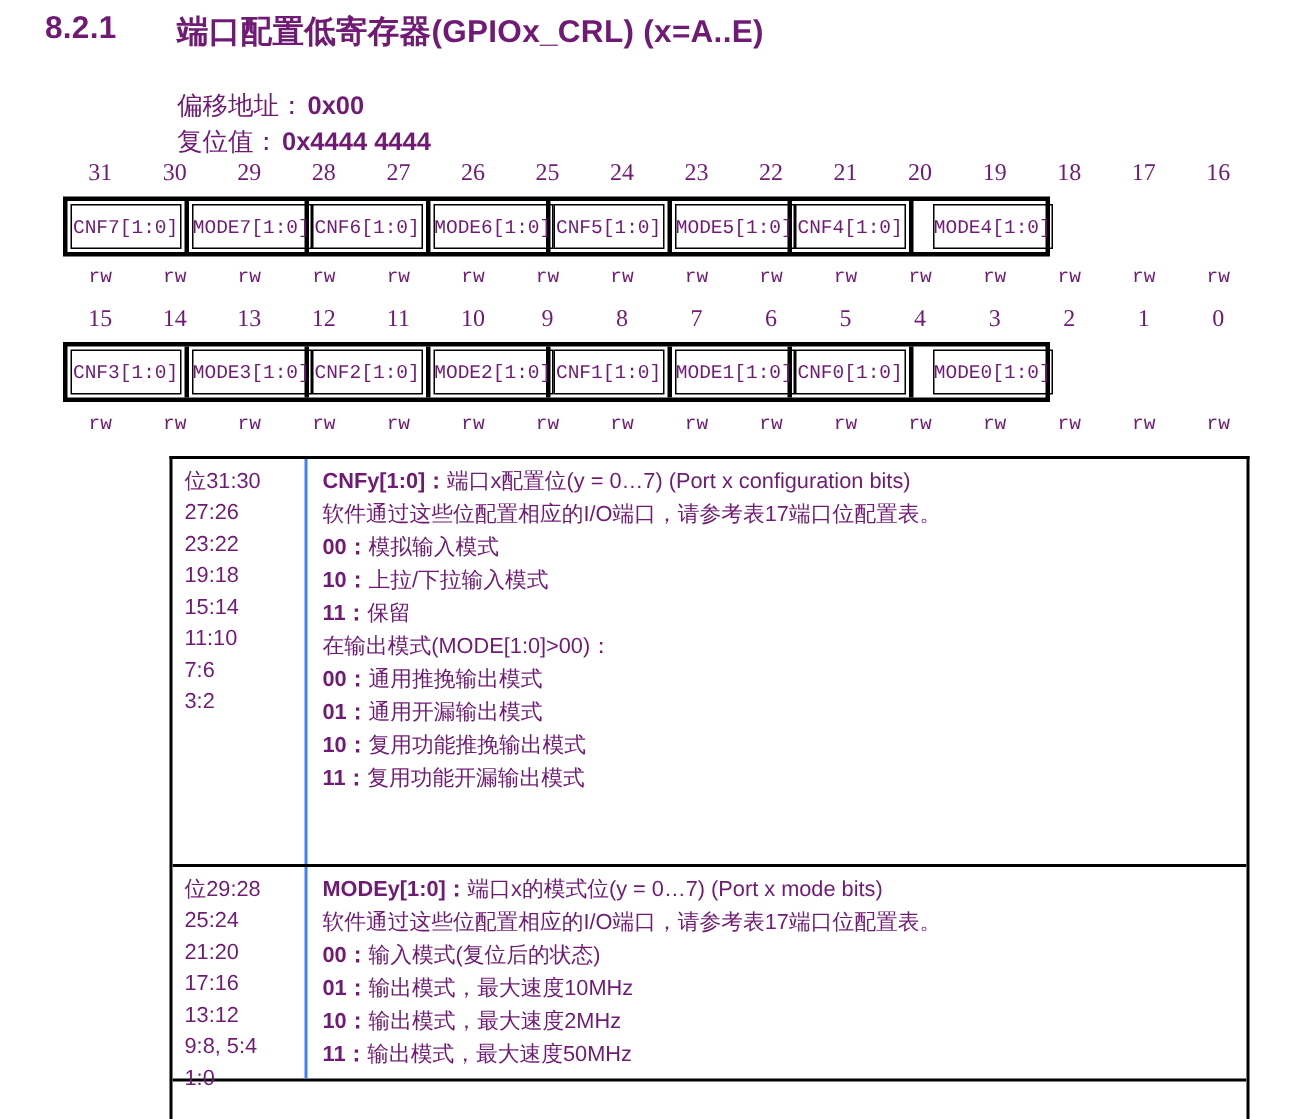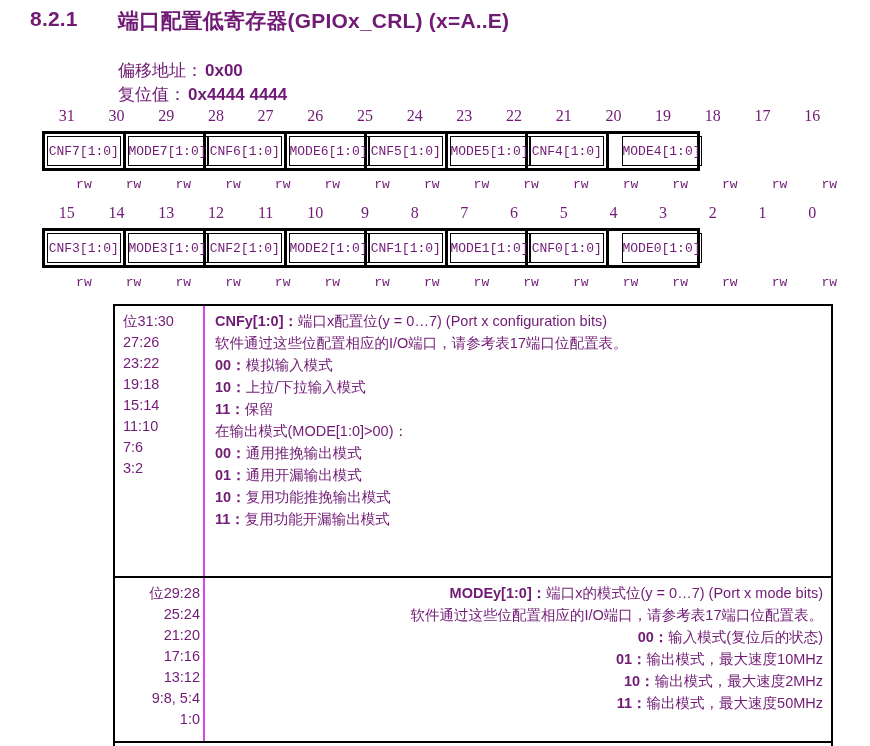--- a/index.html
+++ b/index.html
@@ -15,30 +15,30 @@
   .meta .mv{font-weight:bold;margin-left:2px;}
   
   .bits-row{position:absolute;left:42px;width:795px;display:flex;font-family:"Liberation Serif","DejaVu Serif",serif;font-size:16px;}
   .bits-row span{flex:1;text-align:center;}
   .field-row{position:absolute;left:42px;width:658px;height:40px;display:flex;border:3px solid #000;box-sizing:border-box;}
   .field-cell{flex:1;display:flex;border-right:3px solid #000;min-width:0;}
   .field-cell:last-child{border-right:none;padding-left:11px;}
   .field-inner{flex:1;margin:2px;border:1px solid #000;display:flex;align-items:center;justify-content:center;
     font-family:"Liberation Mono","DejaVu Sans Mono",monospace;font-size:13px;white-space:nowrap;}
   .rw-row{position:absolute;left:42px;width:795px;display:flex;font-family:"Liberation Mono","DejaVu Sans Mono",monospace;font-size:13px;}
-  .rw-row span{flex:1;text-align:right;}
+  .rw-row span{flex:1;text-align:center;}
   
   .desc-table{position:absolute;left:113px;top:304px;width:720px;height:442px;
     border:2px solid #000;border-bottom:none;box-sizing:border-box;overflow:hidden;font-size:14.5px;}
   .desc-row{display:flex;border-bottom:2px solid #000;box-sizing:border-box;}
   .desc-row.filler{height:40px;border-bottom:none;}
-  .desc-bits{width:90px;flex:0 0 90px;border-right:2px solid #d946ef;box-sizing:border-box;padding:5px 3px 12px 8px;line-height:21px;}
+  .desc-bits{width:90px;flex:0 0 90px;border-right:2px solid #3b82f6;box-sizing:border-box;padding:5px 3px 12px 8px;line-height:21px;}
   .desc-text{flex:1;padding:4px 8px 0 10px;line-height:22px;}
   .row-cnf{height:272px;}
-  .row-mode{height:165px;text-align:right;}
+  .row-mode{height:143px;}
   .bseg{font-weight:bold;}
 </style>
 </head>
 <body>
 
 <div class="page">
 
   <div class="heading">
     <span class="h-num">8.2.1</span>
     <span class="h-txt">端口配置低寄存器(GPIOx_CRL) (x=A..E)</span>

